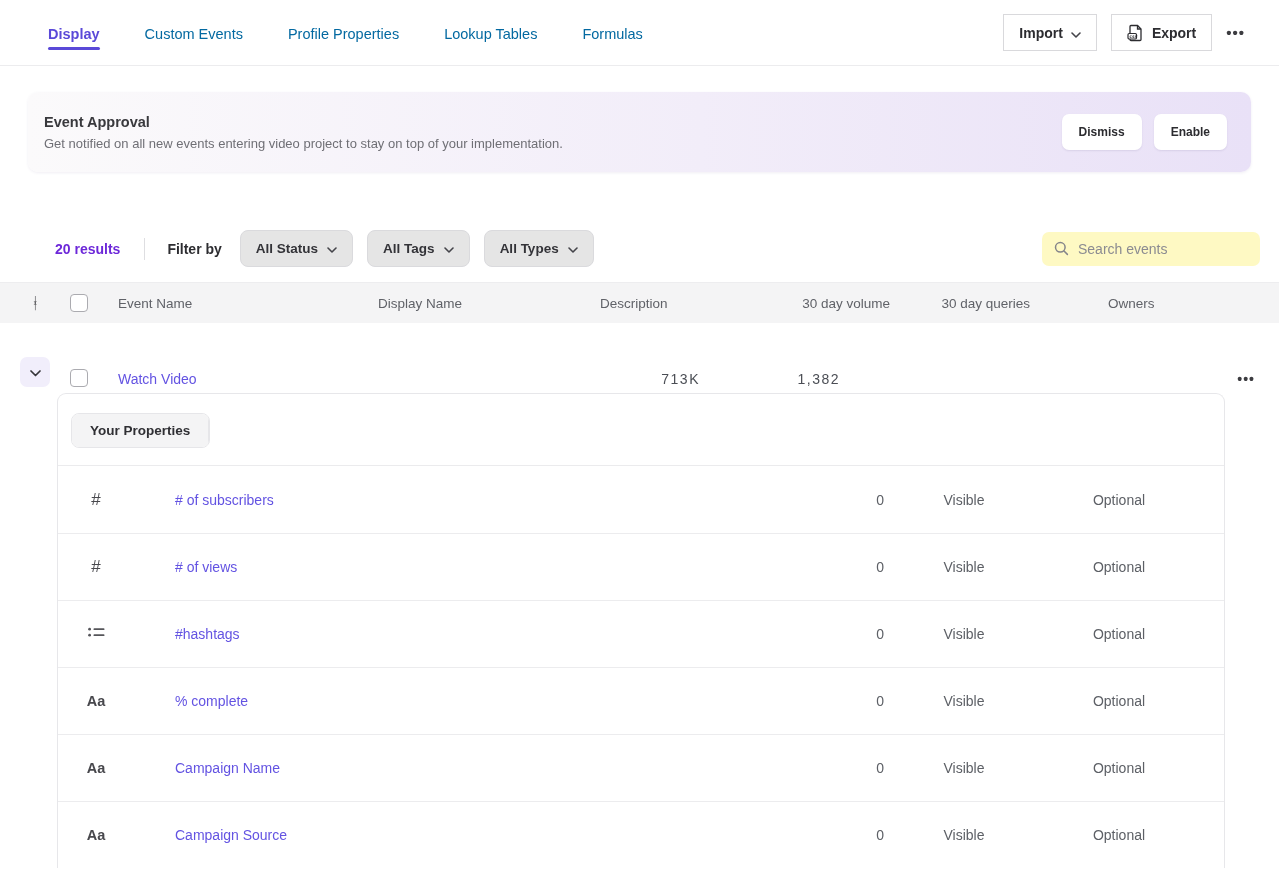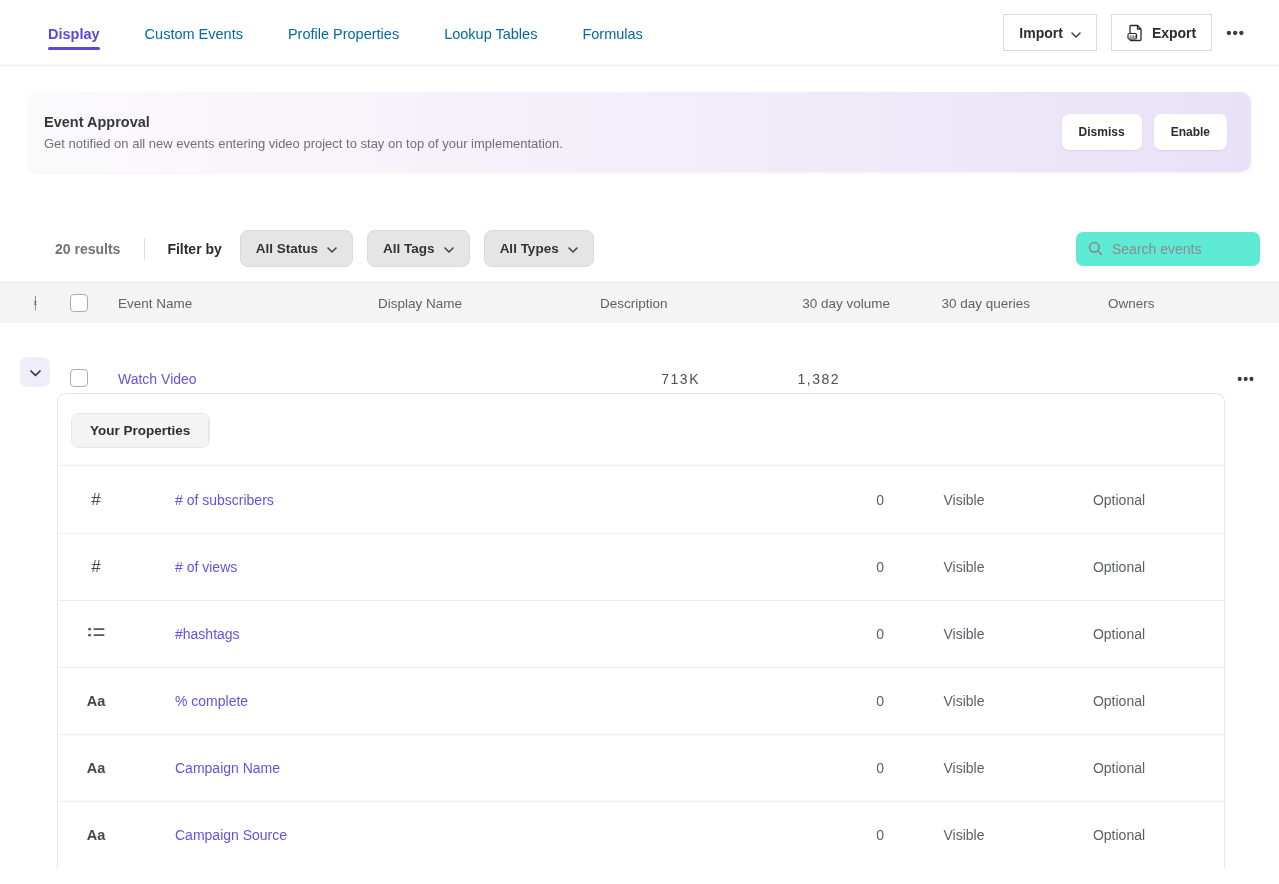--- a/index.html
+++ b/index.html
@@ -36,28 +36,28 @@
     padding:0 24px 0 16px;}
   .banner-text{flex:1;}
   .banner-title{font-size:14.5px;font-weight:700;color:#39393d;margin-bottom:6px;}
   .banner-desc{font-size:13px;color:#6f6f75;}
   .banner-btn{border:none;background:#fff;border-radius:7px;height:36px;padding:0 17px;
     font-size:12px;font-weight:600;color:#2c2c30;cursor:pointer;
     box-shadow:0 1px 2px rgba(50,40,100,0.10);}
   .banner .banner-btn + .banner-btn{margin-left:12px;}
   
   .filterbar{margin:58px 19px 0 55px;display:flex;align-items:center;}
-  .results{font-size:14px;font-weight:700;color:#737373;text-align:right;}
+  .results{font-size:14px;font-weight:700;color:#6d28d9;text-align:right;}
   .vdiv{width:1px;height:22px;background:#dedee1;margin:0 22px 0 24px;}
   .filterby{font-size:14px;font-weight:600;color:#2d2d31;margin-right:18px;}
   .pill{display:inline-flex;align-items:center;gap:9px;border:1px solid #dadadd;
     border-radius:8px;height:37px;padding:0 15px;font-size:13.5px;font-weight:600;
     color:#333338;background:#e5e5e5;cursor:pointer;margin-right:14px;}
-  .searchbox{margin-left:auto;display:flex;align-items:center;gap:9px;background:#5eead4;
-    border-radius:7px;height:34px;width:184px;padding:0 12px;}
+  .searchbox{margin-left:auto;display:flex;align-items:center;gap:9px;background:#fef9c3;
+    border-radius:7px;height:34px;width:218px;padding:0 12px;}
   .searchbox input{border:none;background:transparent;outline:none;font-size:14px;
     color:#4c4c52;width:130px;font-family:inherit;}
   .searchbox input::placeholder{color:#8b8b91;}
   
   .tbl-header{margin-top:15px;height:41px;background:var(--header_bg);display:flex;
     align-items:center;font-size:13.5px;color:#606268;border-top:1px solid #ededef;}
   .tbl-row{display:flex;align-items:flex-end;padding-top:13px;min-height:64px;
     font-size:14px;}
   .c-exp{width:70px;display:flex;justify-content:center;flex:none;}
   .c-check{width:48px;flex:none;display:flex;}

